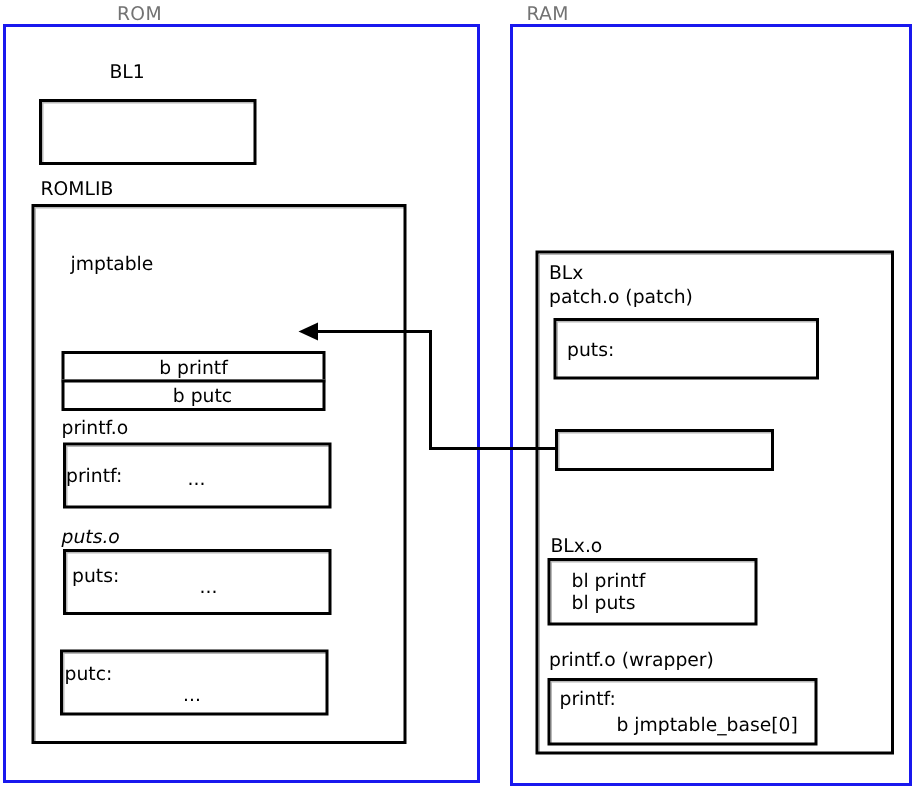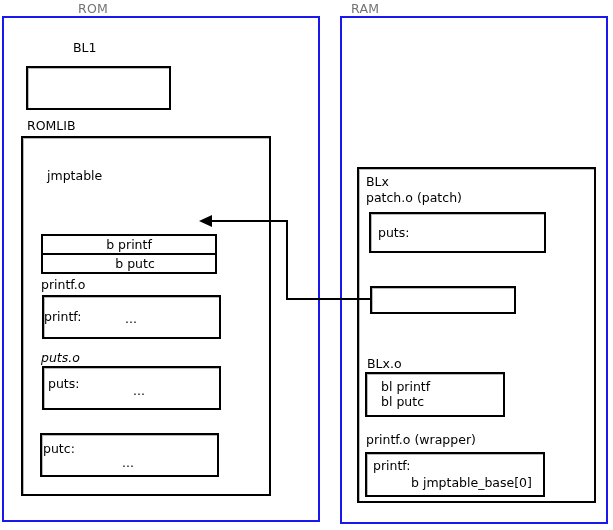--- a/index.html
+++ b/index.html
@@ -113,21 +113,21 @@
 
   <div class="abs caption" style="left:366px; top:190px;">patch.o (patch)</div>
   <div class="abs box" style="left:369px; top:212px; width:177px; height:41px;"></div>
   <div class="abs code" style="left:378px; top:225px;">puts:</div>
 
   <div class="abs box" style="left:370px; top:286px; width:146px; height:28px;"></div>
 
   <div class="abs caption" style="left:367px; top:356px;">BLx.o</div>
   <div class="abs box" style="left:365px; top:372px; width:140px; height:45px;"></div>
   <div class="abs code" style="left:381px; top:379px;">bl printf</div>
-  <div class="abs code" style="left:381px; top:394px;">bl putc</div>
+  <div class="abs code" style="left:381px; top:394px;">bl puts</div>
 
   <div class="abs caption" style="left:366px; top:432px;">printf.o (wrapper)</div>
   <div class="abs box" style="left:365px; top:452px; width:180px; height:45px;"></div>
   <div class="abs code" style="left:373px; top:458px;">printf:</div>
   <div class="abs code" style="left:411px; top:475px;">b jmptable_base[0]</div>
 
   <div class="abs wire" style="left:286px; top:298px; width:86px; height:2px;"></div>
 
   <div class="abs wire" style="left:286px; top:220px; width:2px; height:80px;"></div>
 

